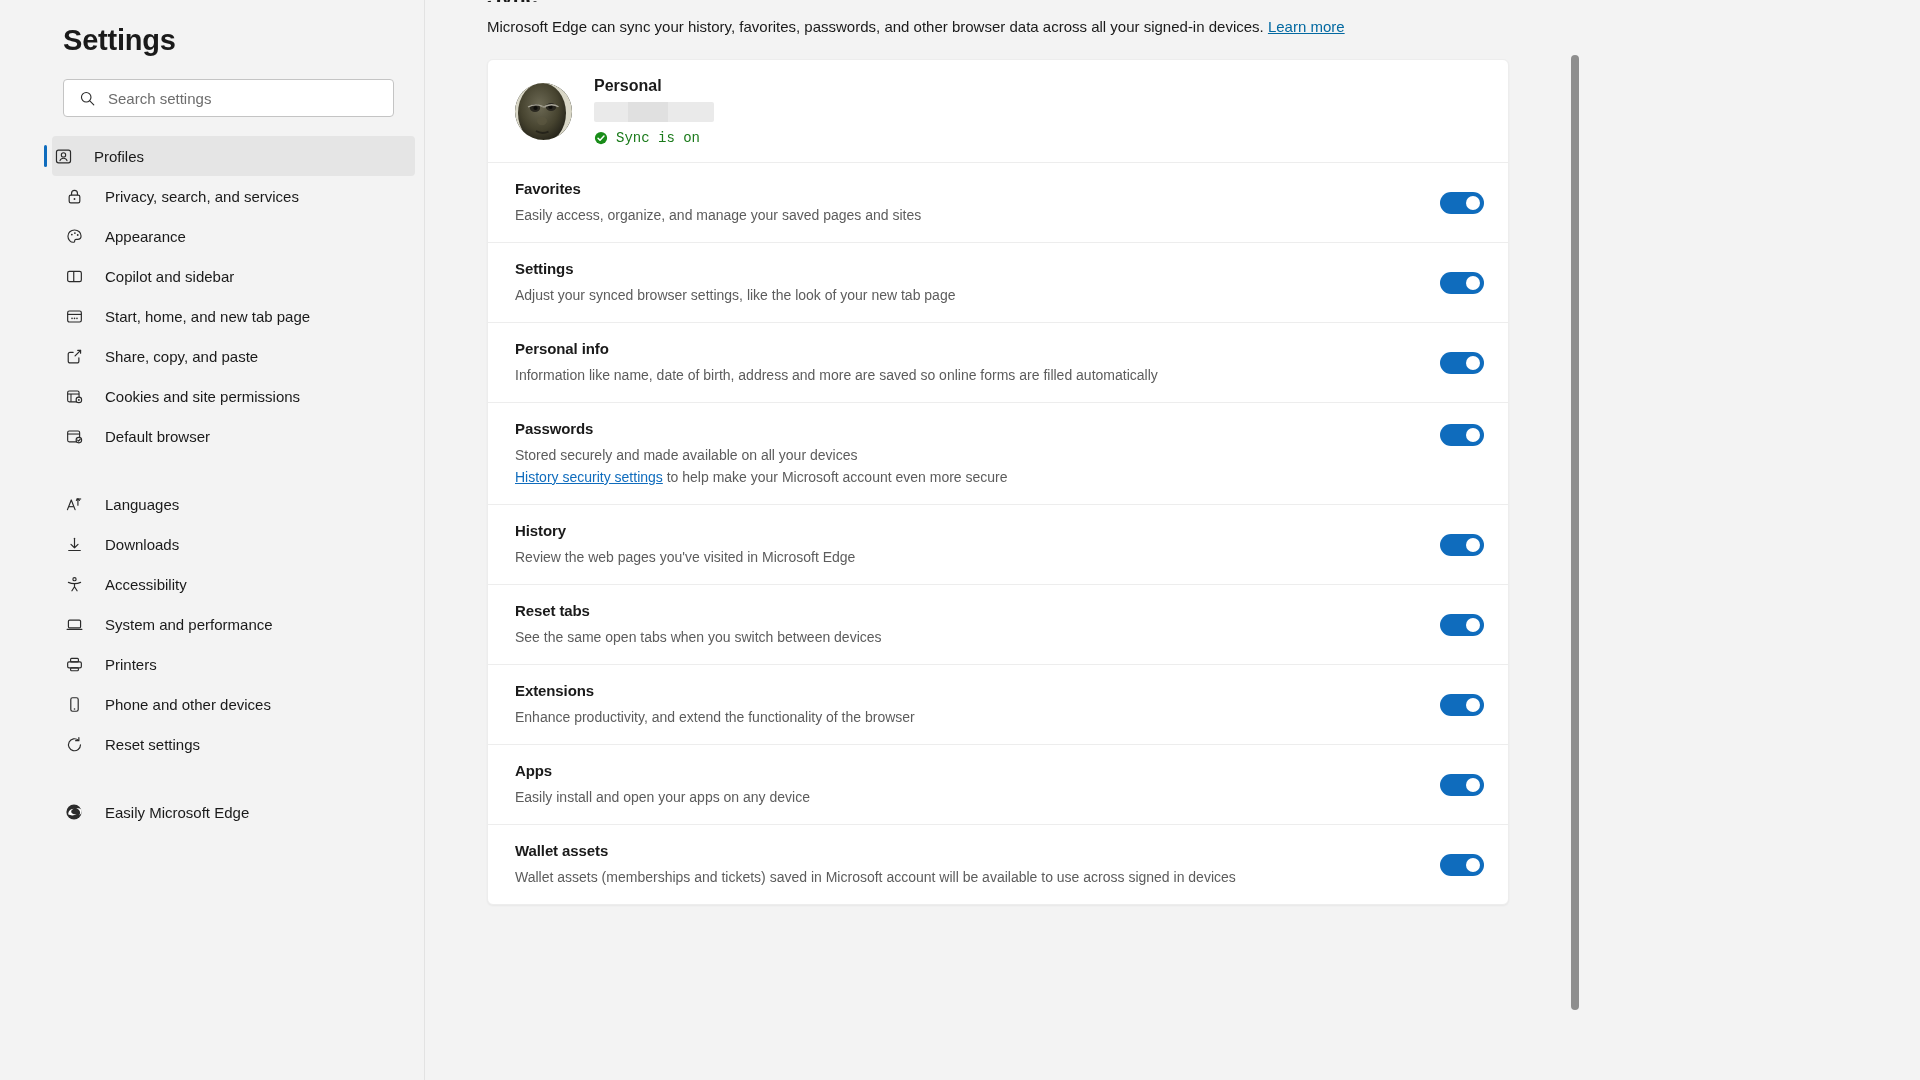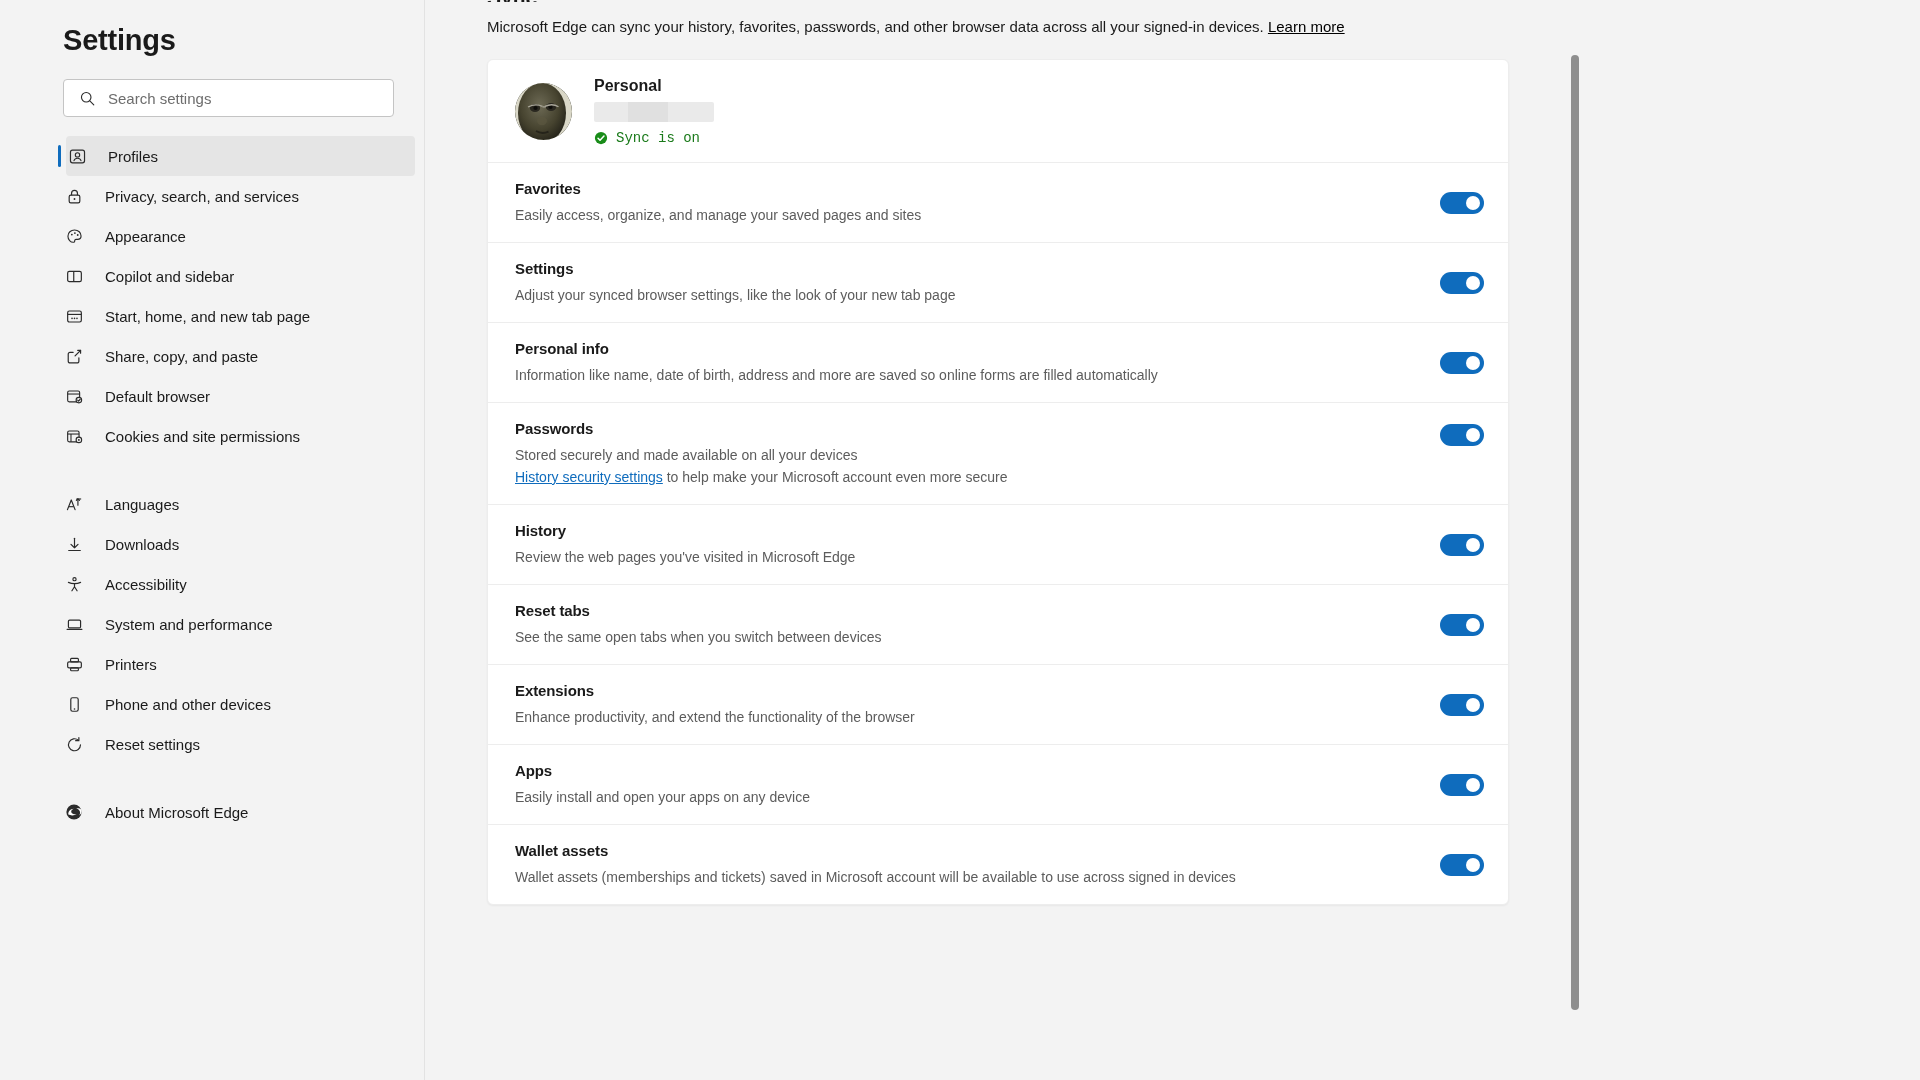--- a/index.html
+++ b/index.html
@@ -51,21 +51,21 @@
   .nav-group { }
   .nav-spacer { height: 28px; }
   .nav-item {
     display: flex; align-items: center;
     height: 40px;
     padding-left: 63px;
     position: relative;
     cursor: pointer;
     color: #1a1a1a;
   }
-  .nav-item.selected { background: #e5e5e5; border-radius: 4px; margin: 0 9px 0 66px; padding-left: 0; }
+  .nav-item.selected { background: #e5e5e5; border-radius: 4px; margin: 0 9px 0 52px; padding-left: 0; }
   .nav-item.selected .nav-indicator {
     position: absolute; left: -8px; top: 9px;
     width: 3px; height: 22px; border-radius: 2px;
     background: #0f6cbd;
   }
   .nav-item .nav-ico {
     width: 22px; height: 22px;
     flex: 0 0 22px;
     display: flex; align-items: center; justify-content: center;
     color: #2b2b2b;
@@ -90,21 +90,21 @@
   .sync-head {
     font-size: 21px; font-weight: 600; color: #1a1a1a;
     margin-top: -14px;
     height: 16px; overflow: hidden;
   }
   .sync-desc {
     font-size: 15px; color: #1a1a1a;
     margin-top: 14px;
     line-height: 22px;
   }
-  .learn-link { color: #000000; text-decoration: underline; cursor: pointer; }
+  .learn-link { color: #0369a1; text-decoration: underline; cursor: pointer; }
 
   .card {
     margin-top: 21px;
     width: 1022px;
     background: #ffffff;
     border: 1px solid #ededed;
     border-radius: 6px;
     box-shadow: 0 1px 2px rgba(0,0,0,0.05);
     overflow: hidden;
   }
@@ -256,41 +256,41 @@
               <path d="M16.4 3.6L10.6 9.4" stroke="#2b2b2b" stroke-width="1.25" stroke-linecap="round"></path>
               <path d="M14.6 11.4v3.6a1.8 1.8 0 01-1.8 1.8H5.2a1.8 1.8 0 01-1.8-1.8V7.4a1.8 1.8 0 011.8-1.8h3.4" stroke="#2b2b2b" stroke-width="1.25" stroke-linecap="round"></path>
             </svg>
           </span>
           <span class="nav-label">Share, copy, and paste</span>
         </div>
 
         <div class="nav-item">
           <span class="nav-ico">
             <svg width="19" height="19" viewBox="0 0 20 20" fill="none">
-              <rect x="2.8" y="4.2" width="12.6" height="11.4" rx="1.6" stroke="#2b2b2b" stroke-width="1.2"></rect>
-              <line x1="2.8" y1="7.4" x2="15.4" y2="7.4" stroke="#2b2b2b" stroke-width="1.15"></line>
-              <circle cx="14.6" cy="13.8" r="2.9" fill="#f3f3f3" stroke="#2b2b2b" stroke-width="1.2"></circle>
-              <path d="M13.3 13.8l1 1 1.7-1.9" stroke="#2b2b2b" stroke-width="1.2" stroke-linecap="round" stroke-linejoin="round"></path>
-            </svg>
-          </span>
-          <span class="nav-label">Default browser</span>
-        </div>
-
-        <div class="nav-item">
-          <span class="nav-ico">
-            <svg width="19" height="19" viewBox="0 0 20 20" fill="none">
               <rect x="2.8" y="4.2" width="12" height="11.4" rx="1.6" stroke="#2b2b2b" stroke-width="1.2"></rect>
               <line x1="2.8" y1="7.4" x2="14.8" y2="7.4" stroke="#2b2b2b" stroke-width="1.15"></line>
               <line x1="6.3" y1="7.4" x2="6.3" y2="15.6" stroke="#2b2b2b" stroke-width="1.15"></line>
               <circle cx="14.6" cy="13.6" r="2.9" fill="#f3f3f3" stroke="#2b2b2b" stroke-width="1.2"></circle>
               <circle cx="14.6" cy="13.6" r="1" fill="#2b2b2b"></circle>
             </svg>
           </span>
           <span class="nav-label">Cookies and site permissions</span>
         </div>
+
+        <div class="nav-item">
+          <span class="nav-ico">
+            <svg width="19" height="19" viewBox="0 0 20 20" fill="none">
+              <rect x="2.8" y="4.2" width="12.6" height="11.4" rx="1.6" stroke="#2b2b2b" stroke-width="1.2"></rect>
+              <line x1="2.8" y1="7.4" x2="15.4" y2="7.4" stroke="#2b2b2b" stroke-width="1.15"></line>
+              <circle cx="14.6" cy="13.8" r="2.9" fill="#f3f3f3" stroke="#2b2b2b" stroke-width="1.2"></circle>
+              <path d="M13.3 13.8l1 1 1.7-1.9" stroke="#2b2b2b" stroke-width="1.2" stroke-linecap="round" stroke-linejoin="round"></path>
+            </svg>
+          </span>
+          <span class="nav-label">Default browser</span>
+        </div>
       </div>
 
       <div class="nav-spacer"></div>
 
       <div class="nav-group">
 
         <div class="nav-item">
           <span class="nav-ico">
             <svg width="19" height="19" viewBox="0 0 20 20" fill="none">
               <path d="M2.6 15.4L6.6 5.2l4 10.2" stroke="#2b2b2b" stroke-width="1.25" stroke-linecap="round" stroke-linejoin="round"></path>
@@ -372,21 +372,21 @@
 
       <div class="nav-group">
         <div class="nav-item">
           <span class="nav-ico">
             <svg width="20" height="20" viewBox="0 0 20 20" fill="none">
               <circle cx="10" cy="10" r="7.6" fill="#2b2b2b"></circle>
               <path d="M4.3 12.6c2.6 1.2 6.3 1.1 8.7-.6-2.5.5-4.9-.1-5.6-1.6-.6-1.4.5-2.9 2.3-3.6-3.2.2-5.7 2.6-5.4 5.8z" fill="#ffffff"></path>
               <path d="M12.2 6.6c2.3.5 3.9 2.3 3.9 4.2 0 1-.4 1.9-1.1 2.6 1.9-1 3-2.9 2.6-4.9-.4-1.9-2.4-3-5.4-1.9z" fill="#ffffff"></path>
             </svg>
           </span>
-          <span class="nav-label">About Microsoft Edge</span>
+          <span class="nav-label">Easily Microsoft Edge</span>
         </div>
       </div>
     </nav>
   </aside>
 
   <section class="main">
     <div class="main-inner">
 
       <h2 class="sync-head">Sync</h2>
 

